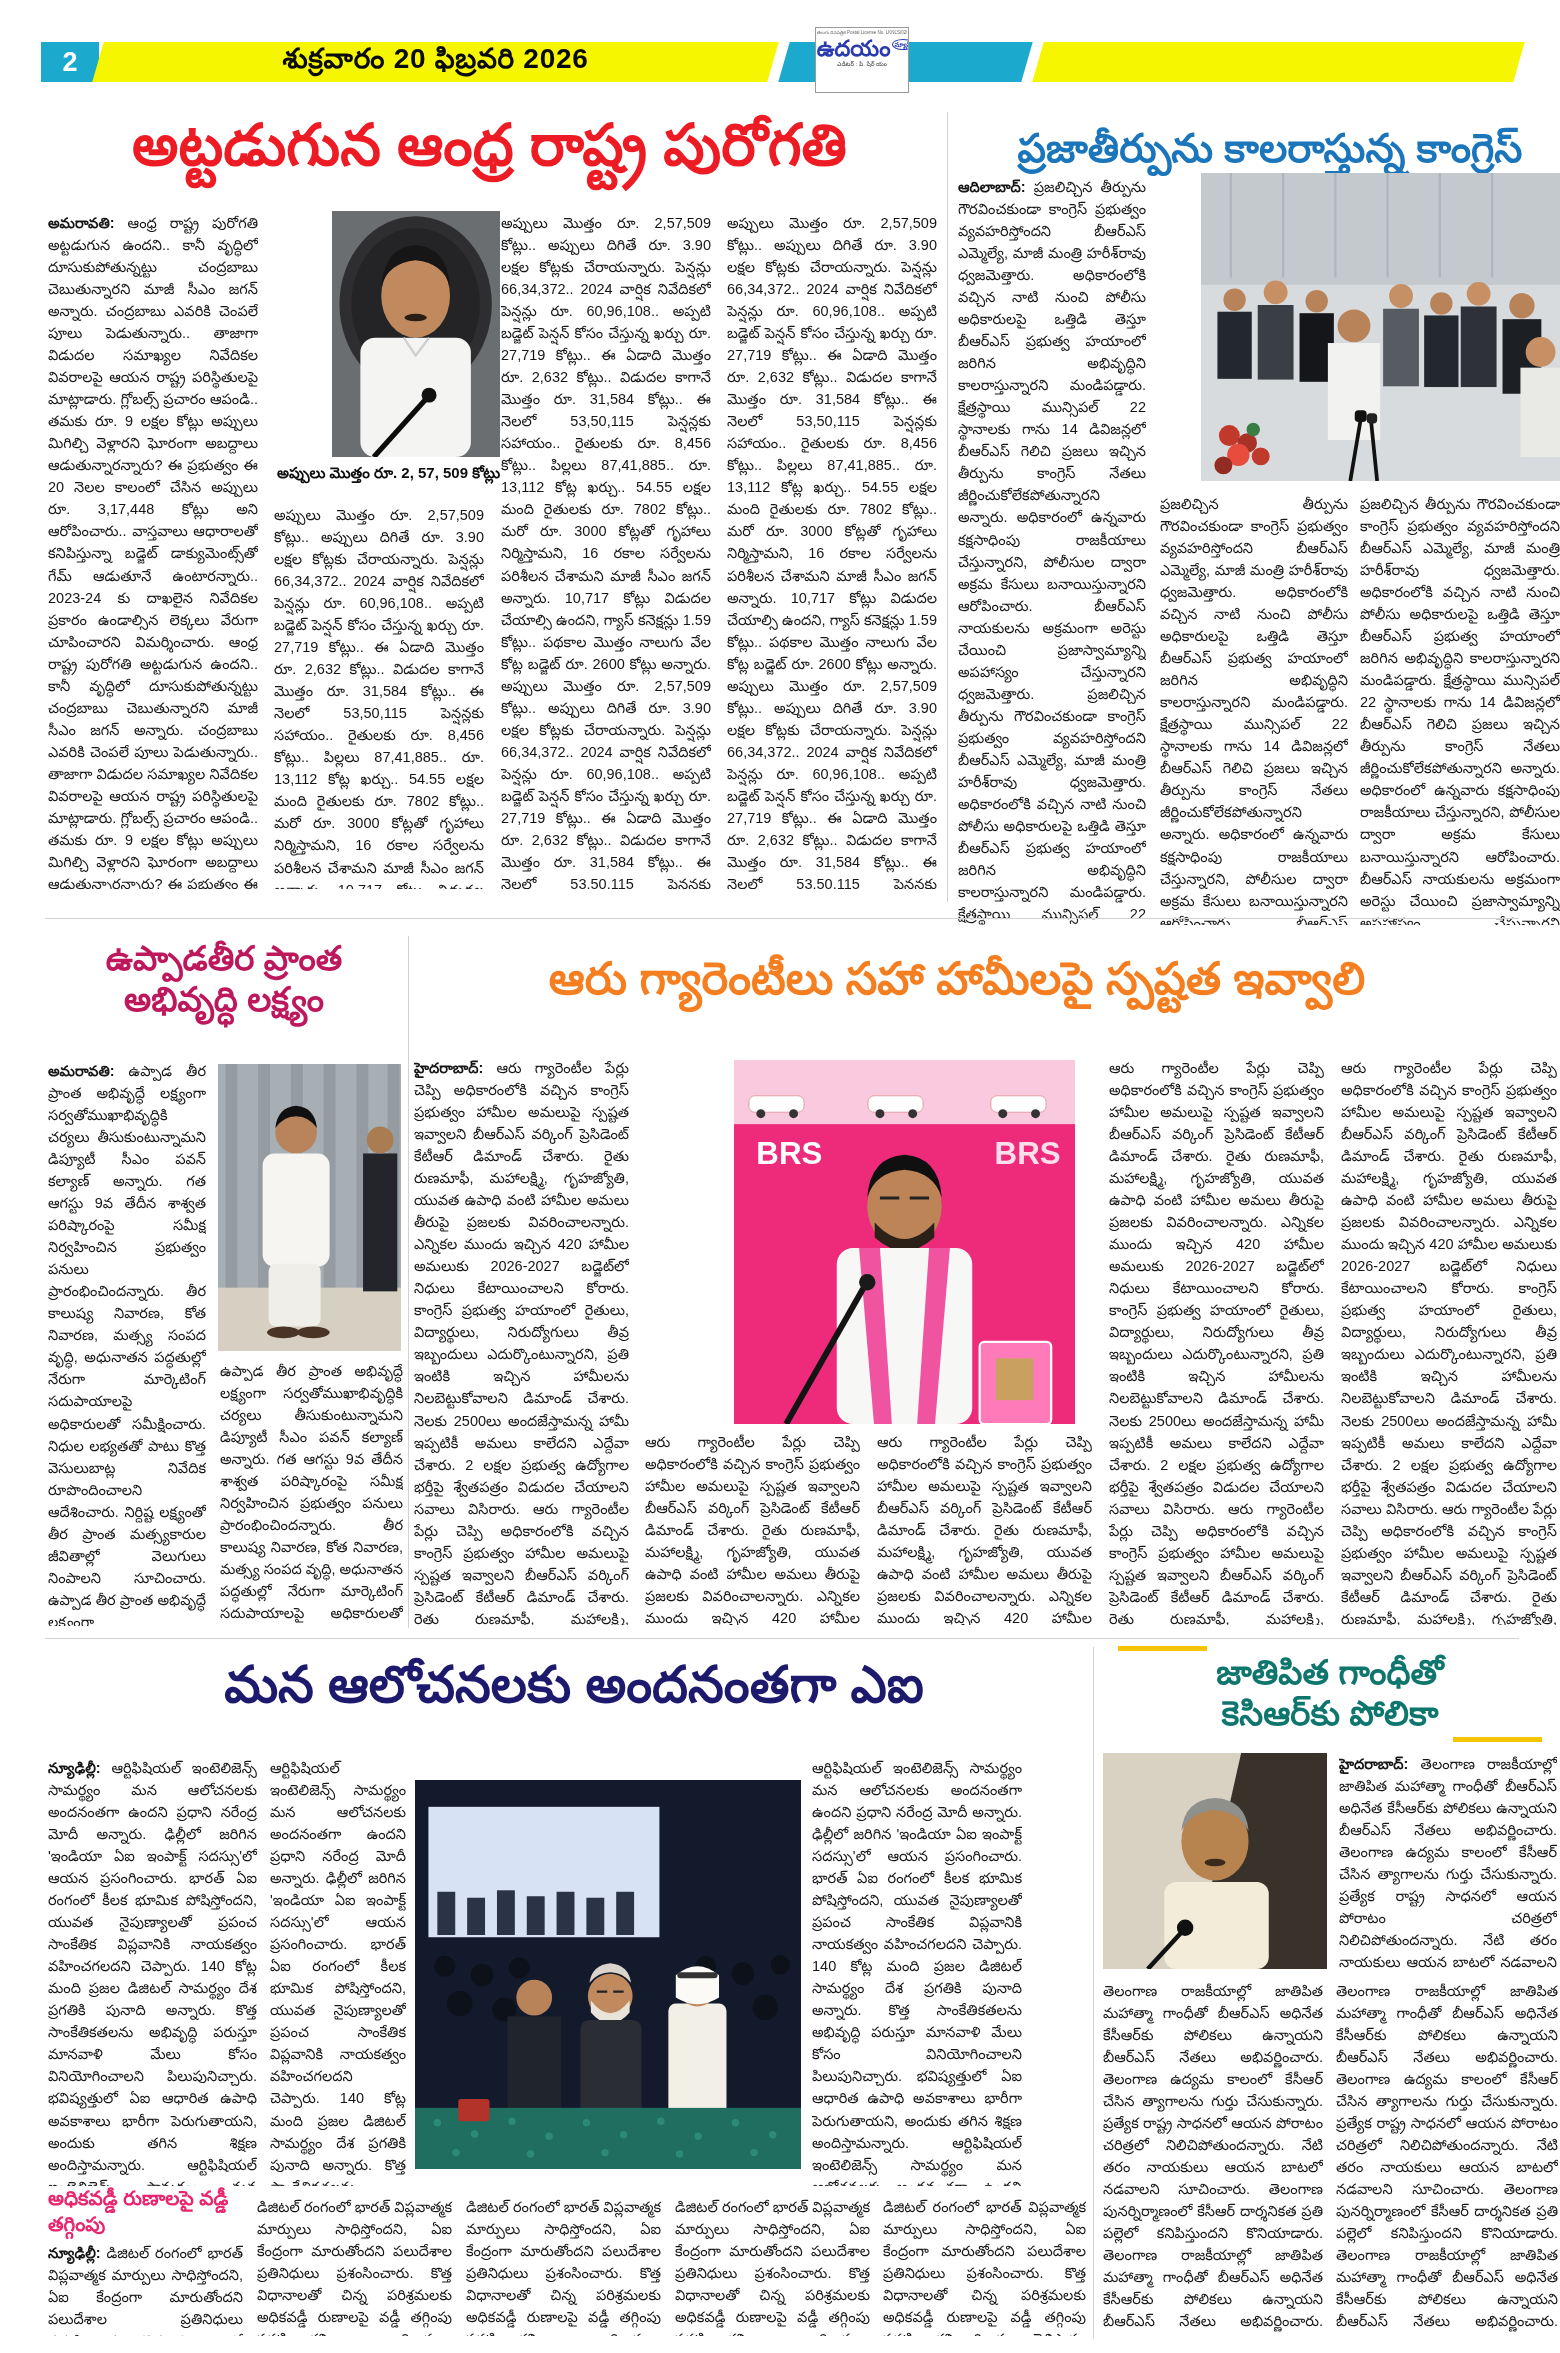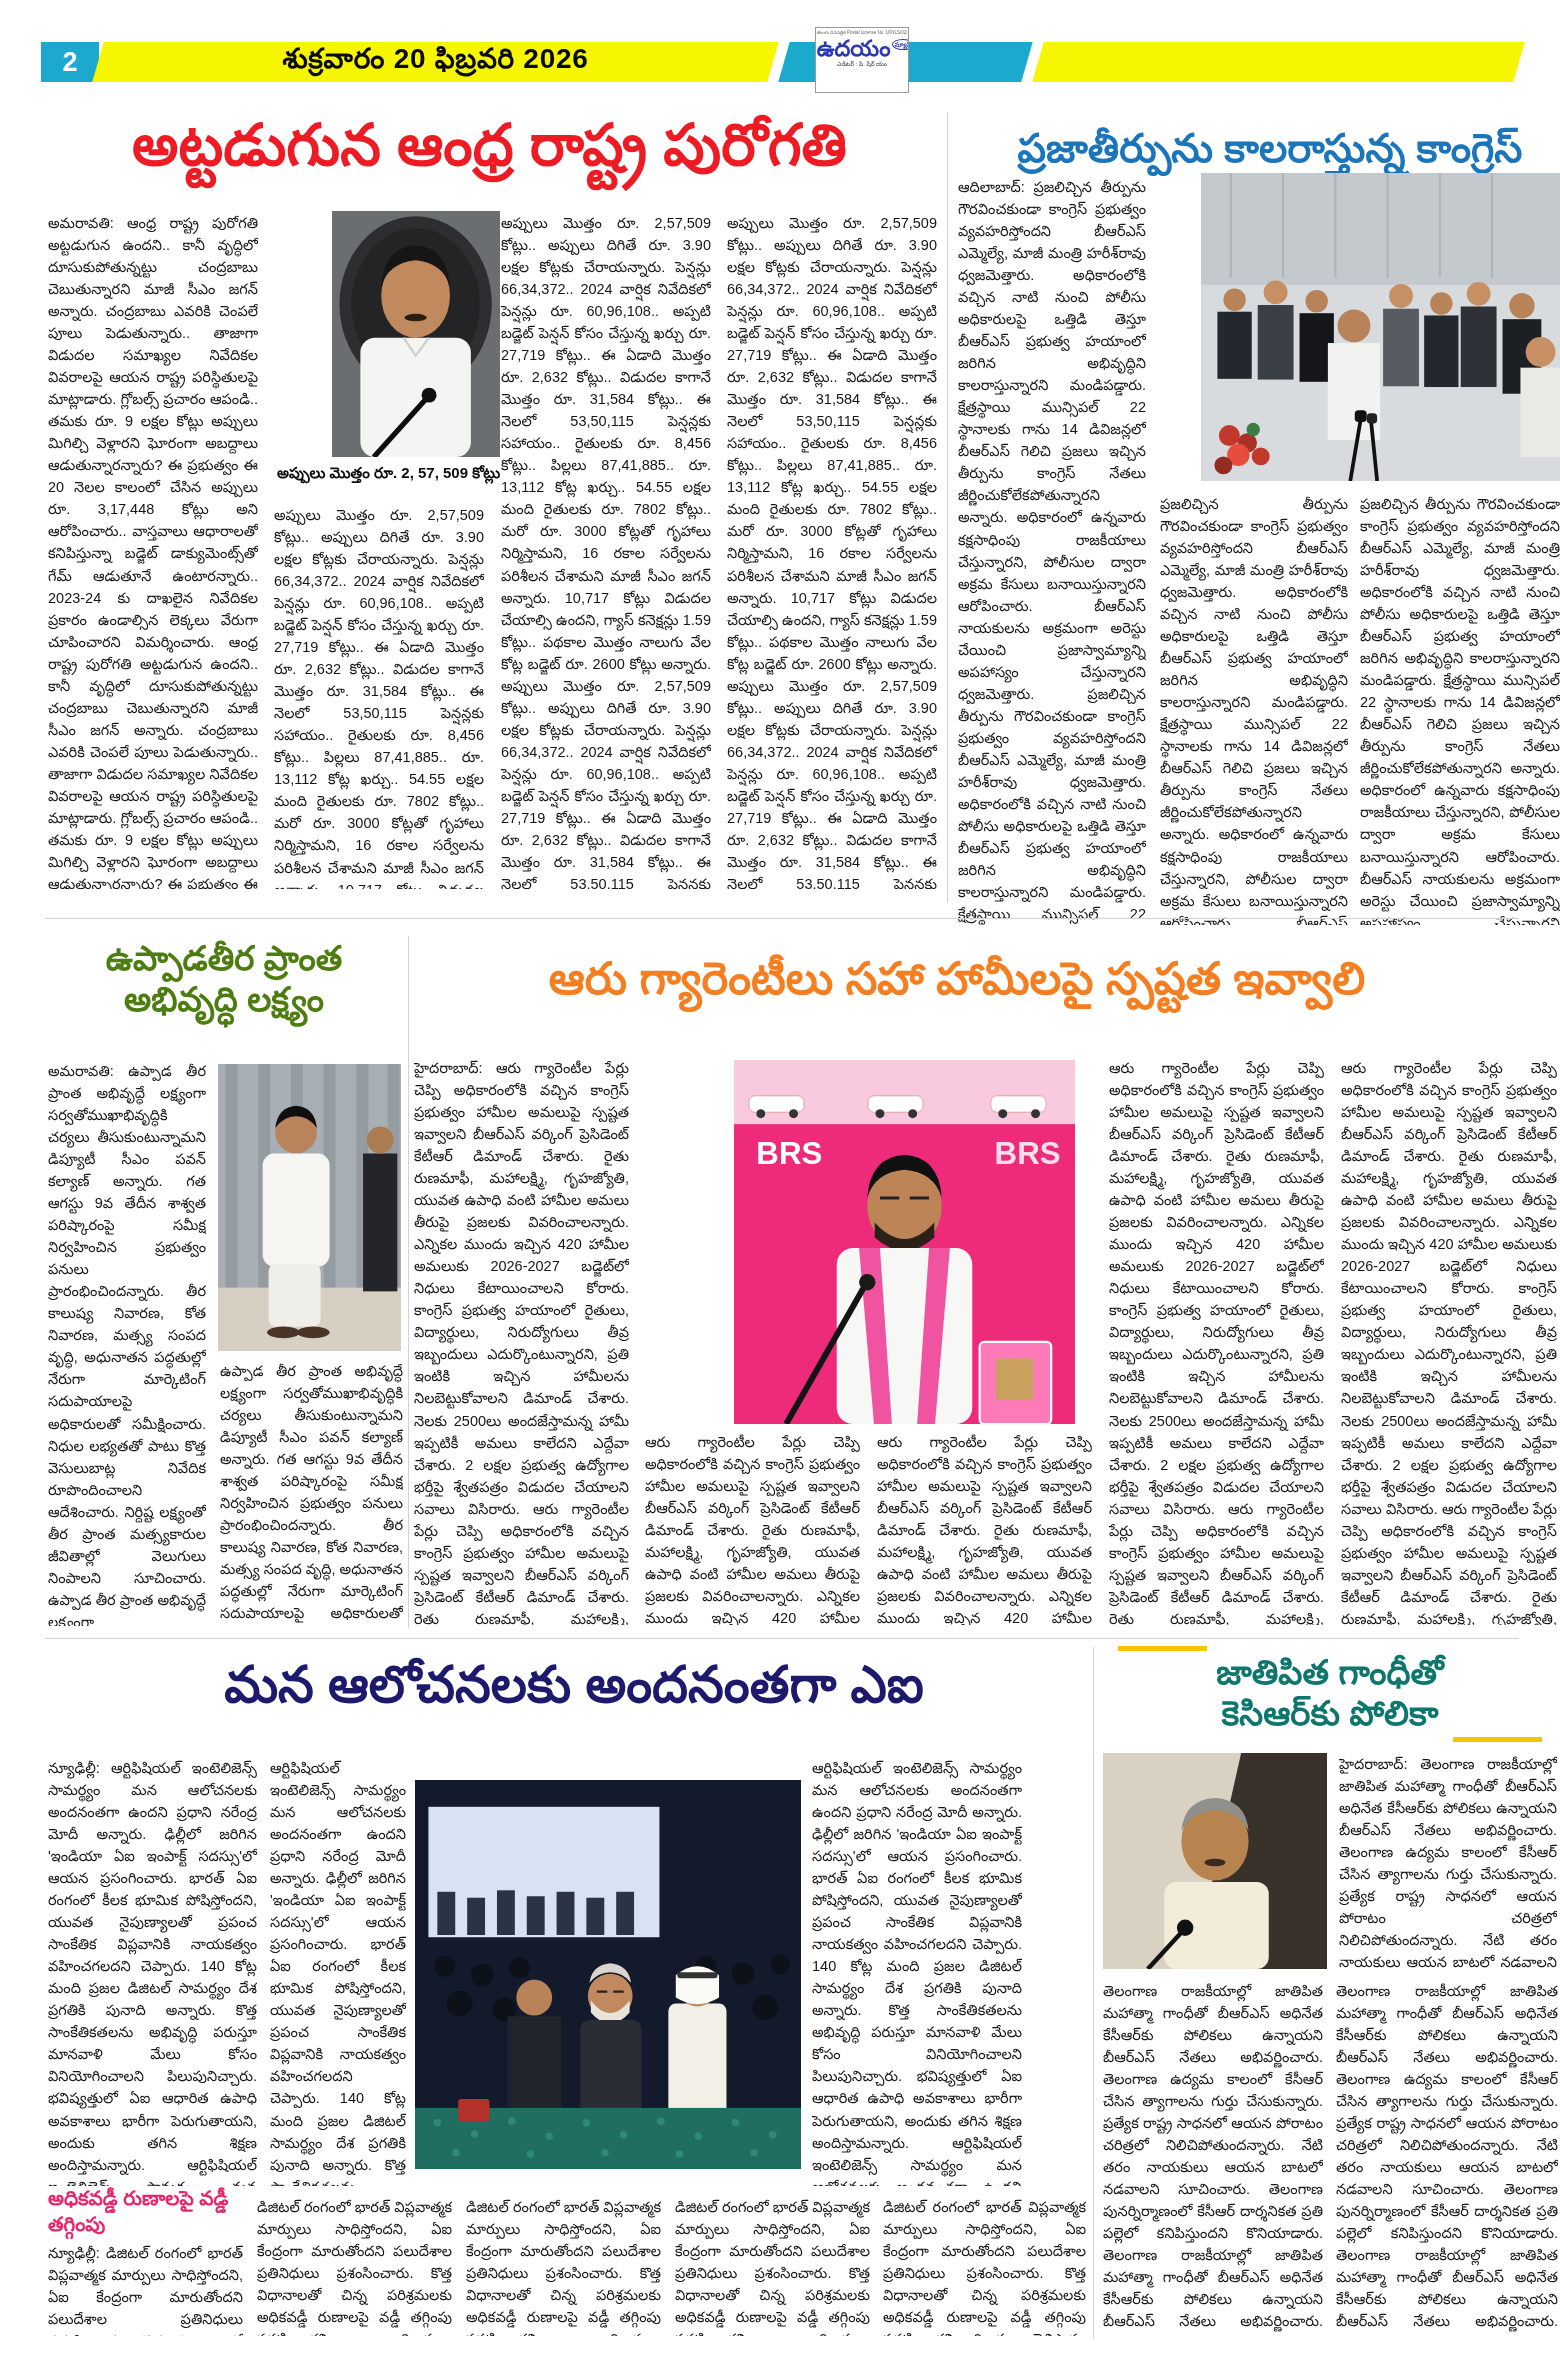--- a/index.html
+++ b/index.html
@@ -17,21 +17,21 @@
            z-index:6;text-align:center;padding:1.5px 0.7px;box-sizing:border-box;overflow:hidden;}
   .logo-top{font-size:4.5px;color:#666;white-space:nowrap;overflow:hidden;}
   .logo-main{color:#2a3bb0;font-weight:800;font-size:22.4px;line-height:1.15;white-space:nowrap;}
   .logo-sub{font-size:6.7px;font-weight:700;border:0.7px solid #2a3bb0;border-radius:50%;padding:0.7px 1.5px;margin-left:1.5px;vertical-align:super;}
   .logo-editor{font-size:6px;color:#333;white-space:nowrap;}
   
   .hl{position:absolute;font-weight:800;text-align:center;white-space:nowrap;overflow:hidden;line-height:1.15;}
   .hl2{white-space:normal;line-height:1.22;}
   
   .col{position:absolute;font-size:14.5px;line-height:1.52;text-align:justify;overflow:hidden;box-sizing:border-box;color:#151515;}
-  .dl{font-weight:400;}
+  .dl{font-weight:700;}
   .subhead{font-weight:800;color:#e8256e;font-size:20px;line-height:1.3;margin:6px 0 4.5px 0;text-align:left;}
   .caption{position:absolute;font-size:15px;font-weight:700;color:#0e0e0e;white-space:nowrap;overflow:hidden;}
   figure{margin:0;padding:0;position:absolute;overflow:hidden;}
   figure svg{display:block;width:100%;height:100%;}
   .rule{position:absolute;background:#d2d2d2;}
   .ybrack{position:absolute;background:#f6c400;}
 </style>
 </head>
 <body>
 
@@ -151,21 +151,21 @@
     </div>
     <div class="col" style="left:1160px;top:176px;width:188px;height:749px;padding-top:317px;">
       <span> ప్రజలిచ్చిన తీర్పును గౌరవించకుండా కాంగ్రెస్ ప్రభుత్వం వ్యవహరిస్తోందని బీఆర్ఎస్ ఎమ్మెల్యే, మాజీ మంత్రి హరీశ్‌రావు ధ్వజమెత్తారు. అధికారంలోకి వచ్చిన నాటి నుంచి పోలీసు అధికారులపై ఒత్తిడి తెస్తూ బీఆర్ఎస్ ప్రభుత్వ హయాంలో జరిగిన అభివృద్ధిని కాలరాస్తున్నారని మండిపడ్డారు. క్షేత్రస్థాయి మున్సిపల్ 22 స్థానాలకు గాను 14 డివిజన్లలో బీఆర్ఎస్ గెలిచి ప్రజలు ఇచ్చిన తీర్పును కాంగ్రెస్ నేతలు జీర్ణించుకోలేకపోతున్నారని అన్నారు. అధికారంలో ఉన్నవారు కక్షసాధింపు రాజకీయాలు చేస్తున్నారని, పోలీసుల ద్వారా అక్రమ కేసులు బనాయిస్తున్నారని ఆరోపించారు. బీఆర్ఎస్ నాయకులను అక్రమంగా అరెస్టు చేయించి ప్రజాస్వామ్యాన్ని అపహాస్యం చేస్తున్నారని ధ్వజమెత్తారు. ప్రజలిచ్చిన తీర్పును గౌరవించకుండా కాంగ్రెస్ ప్రభుత్వం వ్యవహరిస్తోందని బీఆర్ఎస్ ఎమ్మెల్యే, మాజీ మంత్రి హరీశ్‌రావు ధ్వజమెత్తారు. అధికారంలోకి వచ్చిన నాటి నుంచి పోలీసు అధికారులపై ఒత్తిడి తెస్తూ బీఆర్ఎస్ ప్రభుత్వ హయాంలో జరిగిన అభివృద్ధిని కాలరాస్తున్నారని మండిపడ్డారు. క్షేత్రస్థాయి మున్సిపల్ 22 స్థానాలకు గాను 14 డివిజన్లలో బీఆర్ఎస్ గెలిచి ప్రజలు ఇచ్చిన తీర్పును కాంగ్రెస్ నేతలు జీర్ణించుకోలేకపోతున్నారని అన్నారు. అధికారంలో ఉన్నవారు కక్షసాధింపు రాజకీయాలు చేస్తున్నారని, పోలీసుల ద్వారా అక్రమ కేసులు బనాయిస్తున్నారని ఆరోపించారు. బీఆర్ఎస్ నాయకులను అక్రమంగా అరెస్టు చేయించి ప్రజాస్వామ్యాన్ని అపహాస్యం చేస్తున్నారని ధ్వజమెత్తారు.</span>
     </div>
     <div class="col" style="left:1360px;top:176px;width:200px;height:749px;padding-top:317px;">
       <span> ప్రజలిచ్చిన తీర్పును గౌరవించకుండా కాంగ్రెస్ ప్రభుత్వం వ్యవహరిస్తోందని బీఆర్ఎస్ ఎమ్మెల్యే, మాజీ మంత్రి హరీశ్‌రావు ధ్వజమెత్తారు. అధికారంలోకి వచ్చిన నాటి నుంచి పోలీసు అధికారులపై ఒత్తిడి తెస్తూ బీఆర్ఎస్ ప్రభుత్వ హయాంలో జరిగిన అభివృద్ధిని కాలరాస్తున్నారని మండిపడ్డారు. క్షేత్రస్థాయి మున్సిపల్ 22 స్థానాలకు గాను 14 డివిజన్లలో బీఆర్ఎస్ గెలిచి ప్రజలు ఇచ్చిన తీర్పును కాంగ్రెస్ నేతలు జీర్ణించుకోలేకపోతున్నారని అన్నారు. అధికారంలో ఉన్నవారు కక్షసాధింపు రాజకీయాలు చేస్తున్నారని, పోలీసుల ద్వారా అక్రమ కేసులు బనాయిస్తున్నారని ఆరోపించారు. బీఆర్ఎస్ నాయకులను అక్రమంగా అరెస్టు చేయించి ప్రజాస్వామ్యాన్ని అపహాస్యం చేస్తున్నారని ధ్వజమెత్తారు. ప్రజలిచ్చిన తీర్పును గౌరవించకుండా కాంగ్రెస్ ప్రభుత్వం వ్యవహరిస్తోందని బీఆర్ఎస్ ఎమ్మెల్యే, మాజీ మంత్రి హరీశ్‌రావు ధ్వజమెత్తారు. అధికారంలోకి వచ్చిన నాటి నుంచి పోలీసు అధికారులపై ఒత్తిడి తెస్తూ బీఆర్ఎస్ ప్రభుత్వ హయాంలో జరిగిన అభివృద్ధిని కాలరాస్తున్నారని మండిపడ్డారు. క్షేత్రస్థాయి మున్సిపల్ 22 స్థానాలకు గాను 14 డివిజన్లలో బీఆర్ఎస్ గెలిచి ప్రజలు ఇచ్చిన తీర్పును కాంగ్రెస్ నేతలు జీర్ణించుకోలేకపోతున్నారని అన్నారు. అధికారంలో ఉన్నవారు కక్షసాధింపు రాజకీయాలు చేస్తున్నారని, పోలీసుల ద్వారా అక్రమ కేసులు బనాయిస్తున్నారని ఆరోపించారు. బీఆర్ఎస్ నాయకులను అక్రమంగా అరెస్టు చేయించి ప్రజాస్వామ్యాన్ని అపహాస్యం చేస్తున్నారని ధ్వజమెత్తారు.</span>
     </div>
   </section>
 
   <section>
-    <h1 class="hl hl2" style="left:46px;top:938px;width:356px;height:98px;font-size:34px;color:#4d7c0f;margin:0;">
+    <h1 class="hl hl2" style="left:46px;top:938px;width:356px;height:98px;font-size:34px;color:#be185d;margin:0;">
       <span>ఉప్పాడతీర ప్రాంత</span><br>
       <span>అభివృద్ధి లక్ష్యం</span>
     </h1>
 
     <figure style="left:218px;top:1064px;width:183px;height:287px;">
       <svg viewBox="0 0 246 385" preserveAspectRatio="none">
         <rect width="246" height="385" fill="#a7afb5"></rect>
         <g fill="#949ca2">
             <rect x="10" width="16" height="310"></rect>
             <rect x="54" width="16" height="310"></rect>

